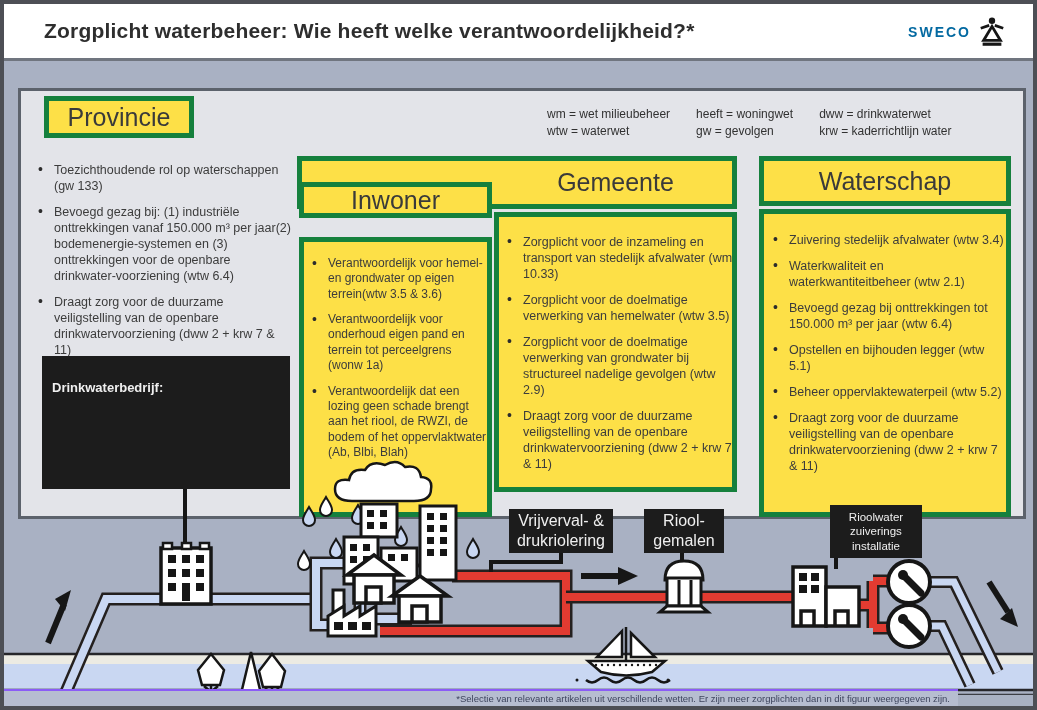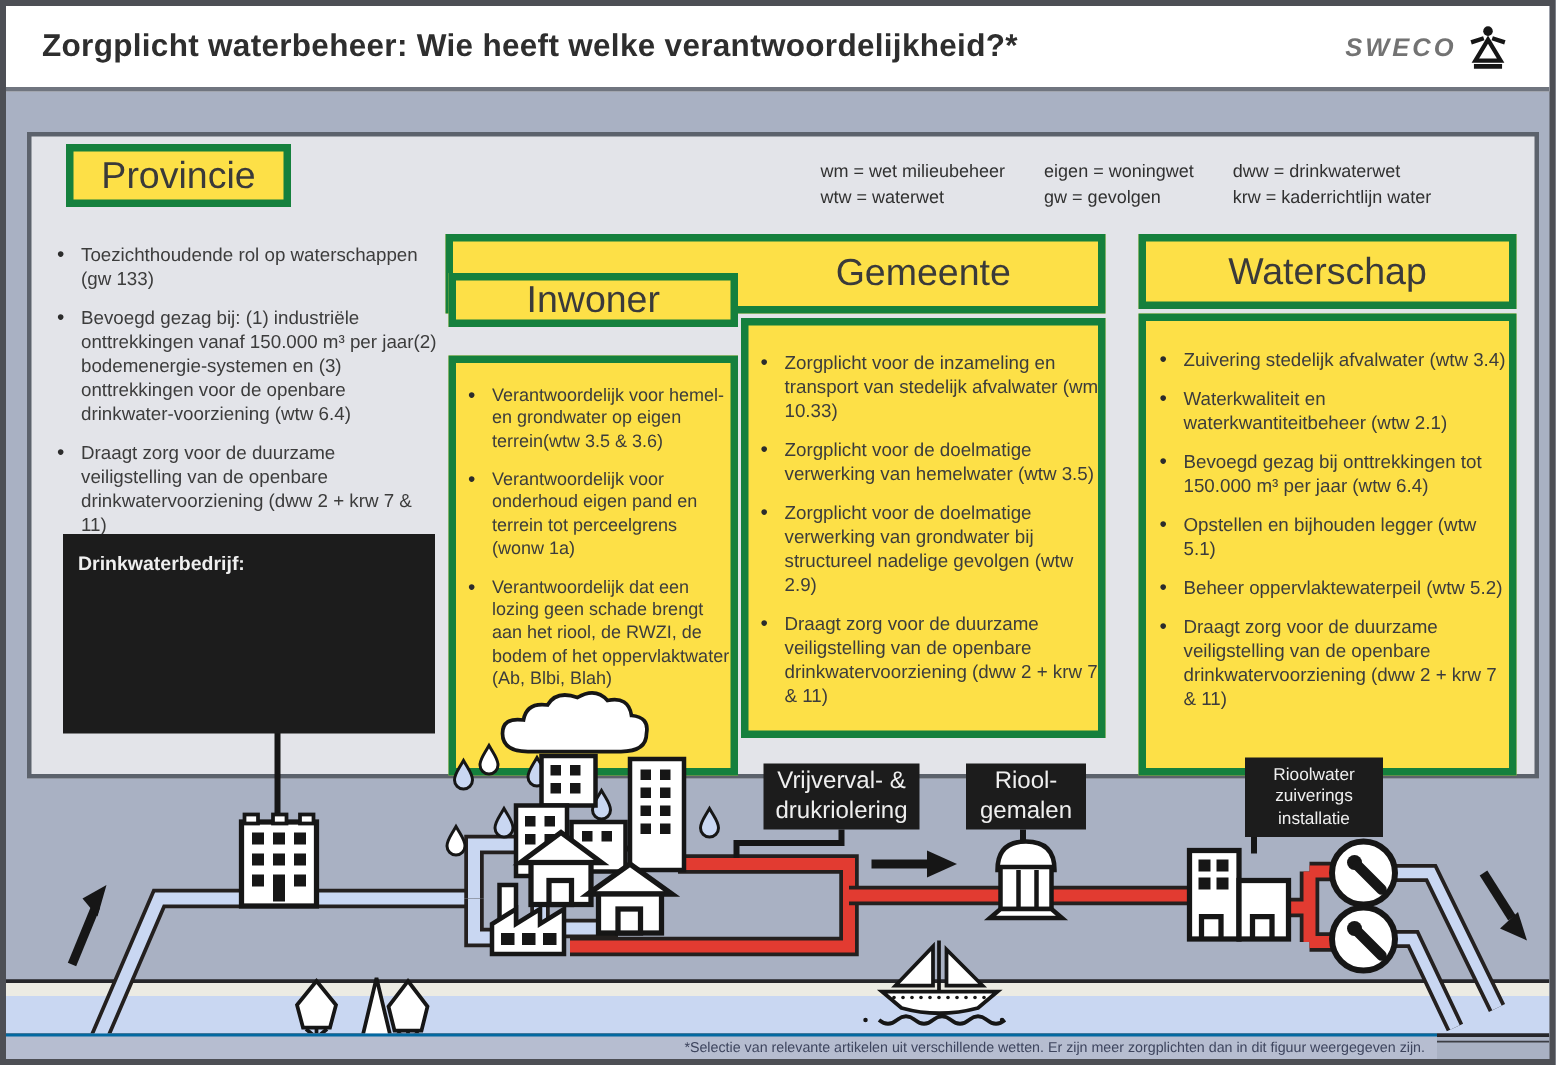--- a/index.html
+++ b/index.html
@@ -3,23 +3,23 @@
 <meta charset="utf-8">
 <style>
   html,body{margin:0;padding:0;}
   body{font-family:"Liberation Sans","DejaVu Sans",sans-serif;background:#888;}
   #page{position:relative;width:1037px;height:710px;box-sizing:border-box;
         border:4px solid #4d4f55;background:#a9b1c3;overflow:hidden;}
 
   
   #titlebar{position:absolute;left:0;top:0;width:1029px;height:54px;background:#ffffff;
             border-bottom:3px solid #70757f;display:flex;align-items:center;}
-  #title{margin-left:24px;font-size:21px;font-weight:600;color:#2e2e2e;letter-spacing:.2px;}
+  #title{margin-left:40px;font-size:21px;font-weight:600;color:#2e2e2e;letter-spacing:.2px;}
   #brand{position:absolute;right:26px;top:12px;display:flex;align-items:center;gap:6px;}
-  #brand .brandtext{font-size:17px;font-weight:800;letter-spacing:2px;color:#737373;font-style:italic;}
+  #brand .brandtext{font-size:14px;font-weight:800;letter-spacing:2px;color:#0369a1;}
 
   
   #panel{position:absolute;left:14px;top:84px;width:1008px;height:431px;
          background:#e3e4e9;border:3px solid #5c626c;box-sizing:border-box;}
 
   
   .whitebox{position:absolute;background:#fde047;border:5px solid #15803d;box-sizing:border-box;}
   .boxtitle{font-size:25px;font-weight:500;color:#3a3a3a;text-align:center;}
 
   #provincie-header{left:40px;top:92px;width:150px;height:42px;display:flex;align-items:center;justify-content:center;}
@@ -45,37 +45,37 @@
   #gemeente-bullets{position:absolute;left:497px;top:230px;width:232px;}
   #waterschap-bullets{position:absolute;left:763px;top:228px;width:240px;}
 
   
   #legend{position:absolute;left:543px;top:103px;display:flex;gap:26px;}
   .legend-col{display:flex;flex-direction:column;gap:3px;}
   .legend-col span{font-size:12px;color:#313131;line-height:1.2;}
 
   
   .blackbox{position:absolute;background:#1c1c1c;color:#efefef;box-sizing:border-box;z-index:3;}
-  #drinkwaterbedrijf{left:38px;top:352px;width:248px;height:133px;padding:12px 10px;}
+  #drinkwaterbedrijf{left:38px;top:352px;width:248px;height:133px;padding:24px 10px;}
   #drinkwaterbedrijf .bb-title{font-size:13px;font-weight:700;margin-bottom:2px;}
   #drinkwaterbedrijf ul.bullets li{color:#e8e8e8;font-size:12px;margin-bottom:0;padding-left:18px;}
   #drinkwaterbedrijf ul.bullets li::before{color:#e8e8e8;left:2px;}
 
   .pipelabel{display:flex;align-items:center;justify-content:center;text-align:center;
              font-size:16px;line-height:1.25;white-space:pre-line;}
   #label-vrijverval{left:505px;top:505px;width:104px;height:44px;}
   #label-rioolgemalen{left:640px;top:505px;width:80px;height:44px;}
   #label-rwzi{left:826px;top:501px;width:92px;height:53px;font-size:11.5px;}
 
   
   #scene{position:absolute;left:0;top:455px;width:1029px;height:236px;z-index:2;pointer-events:none;}
 
   
   #footbar{position:absolute;left:0;bottom:0;width:954px;height:17px;background:#b6bdd0;
-           border-top:2px solid #0369a1;box-sizing:border-box;z-index:4;
+           border-top:2px solid #8b5cf6;box-sizing:border-box;z-index:4;
            display:flex;align-items:center;justify-content:flex-end;}
   #footbar span{font-size:9.5px;color:#3e455e;padding-right:8px;}
 </style>
 </head>
 <body>
 
 <div id="page">
 
   <div id="titlebar">
     <div id="title">Zorgplicht waterbeheer: Wie heeft welke verantwoordelijkheid?*</div>
@@ -91,21 +91,21 @@
   </div>
 
   <div id="panel"></div>
 
   <div id="legend">
     <div class="legend-col">
       <span>wm = wet milieubeheer</span>
       <span>wtw = waterwet</span>
     </div>
     <div class="legend-col">
-      <span>eigen = woningwet</span>
+      <span>heeft = woningwet</span>
       <span>gw = gevolgen</span>
     </div>
     <div class="legend-col">
       <span>dww = drinkwaterwet</span>
       <span>krw = kaderrichtlijn water</span>
     </div>
   </div>
 
   <div class="whitebox" id="provincie-header">
     <span class="boxtitle">Provincie</span>

